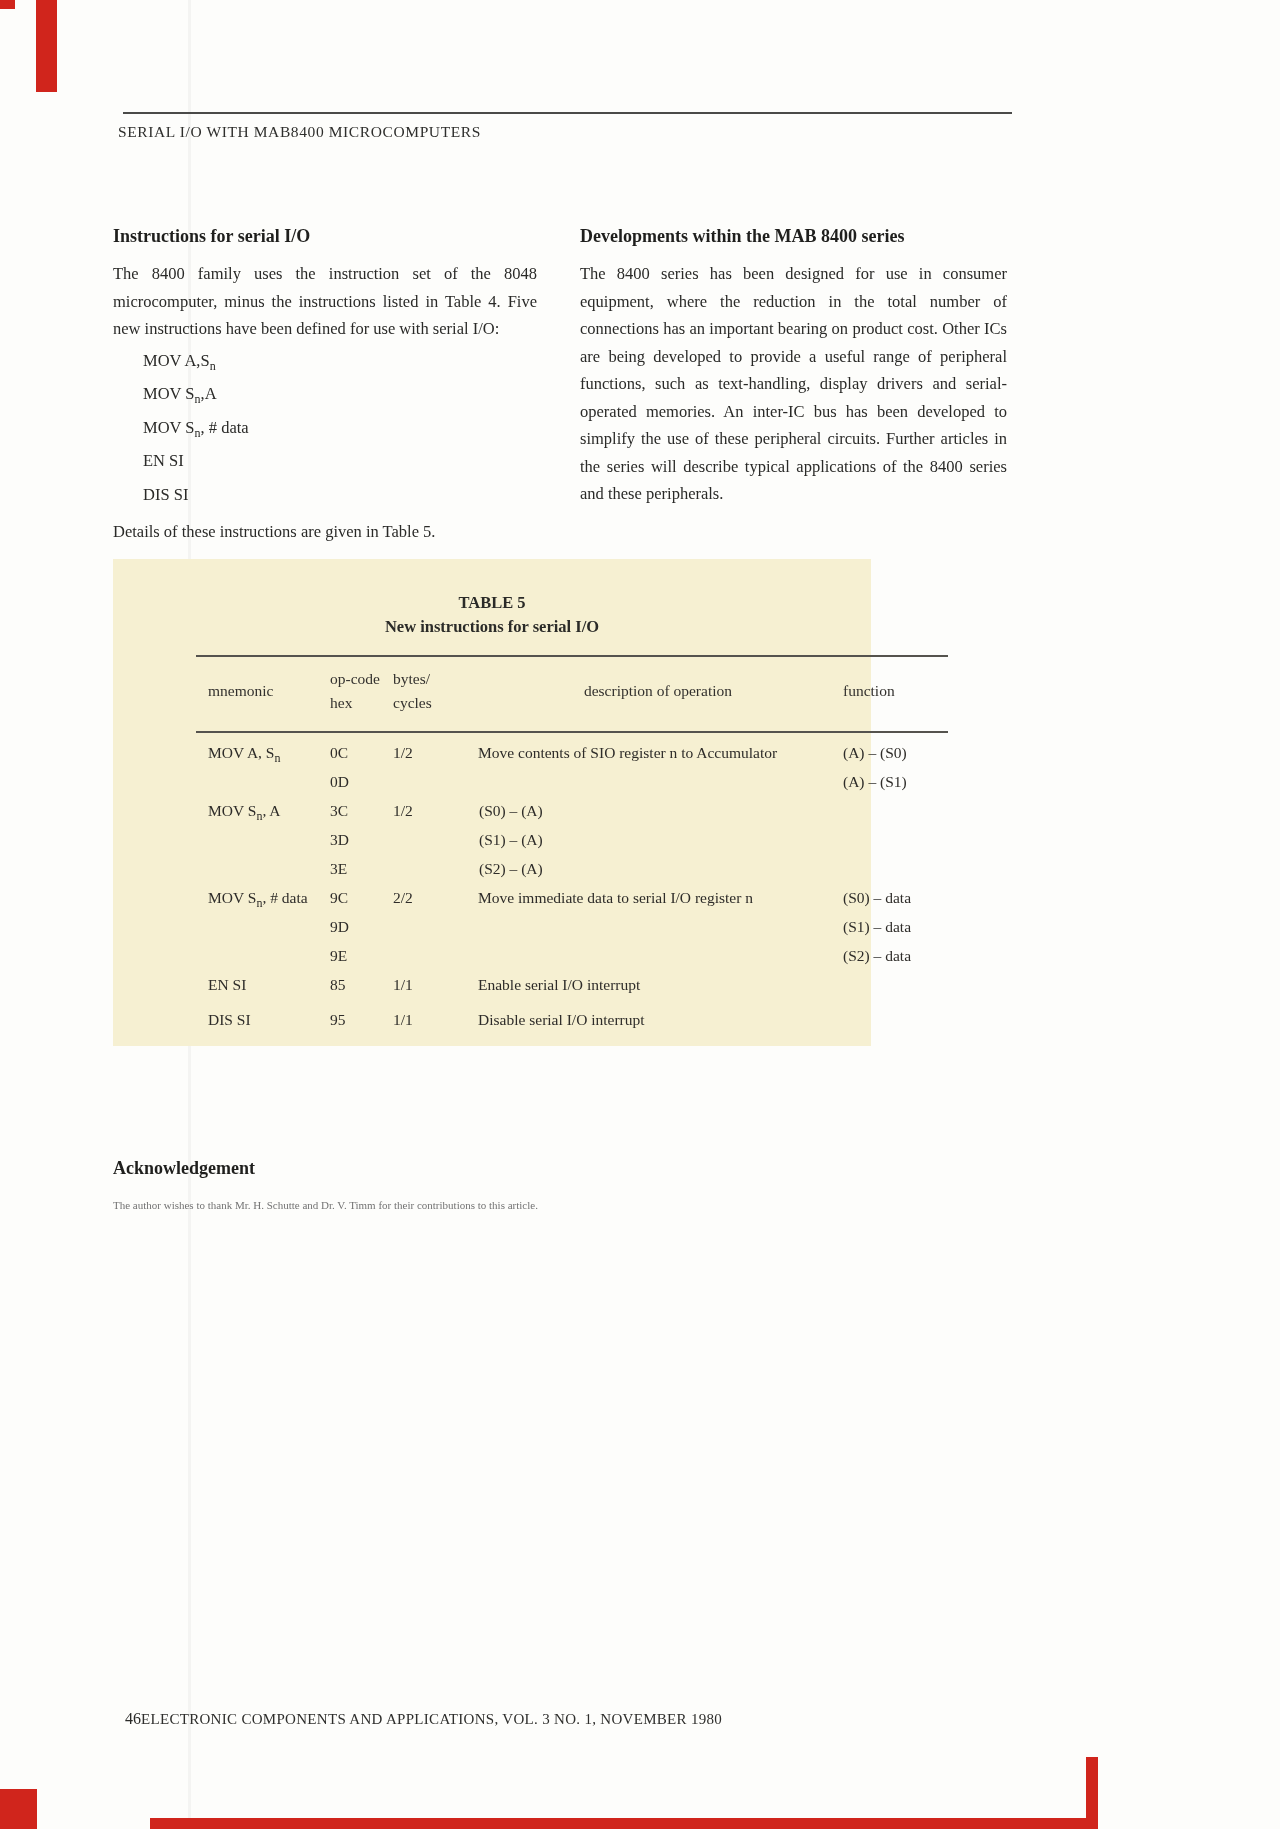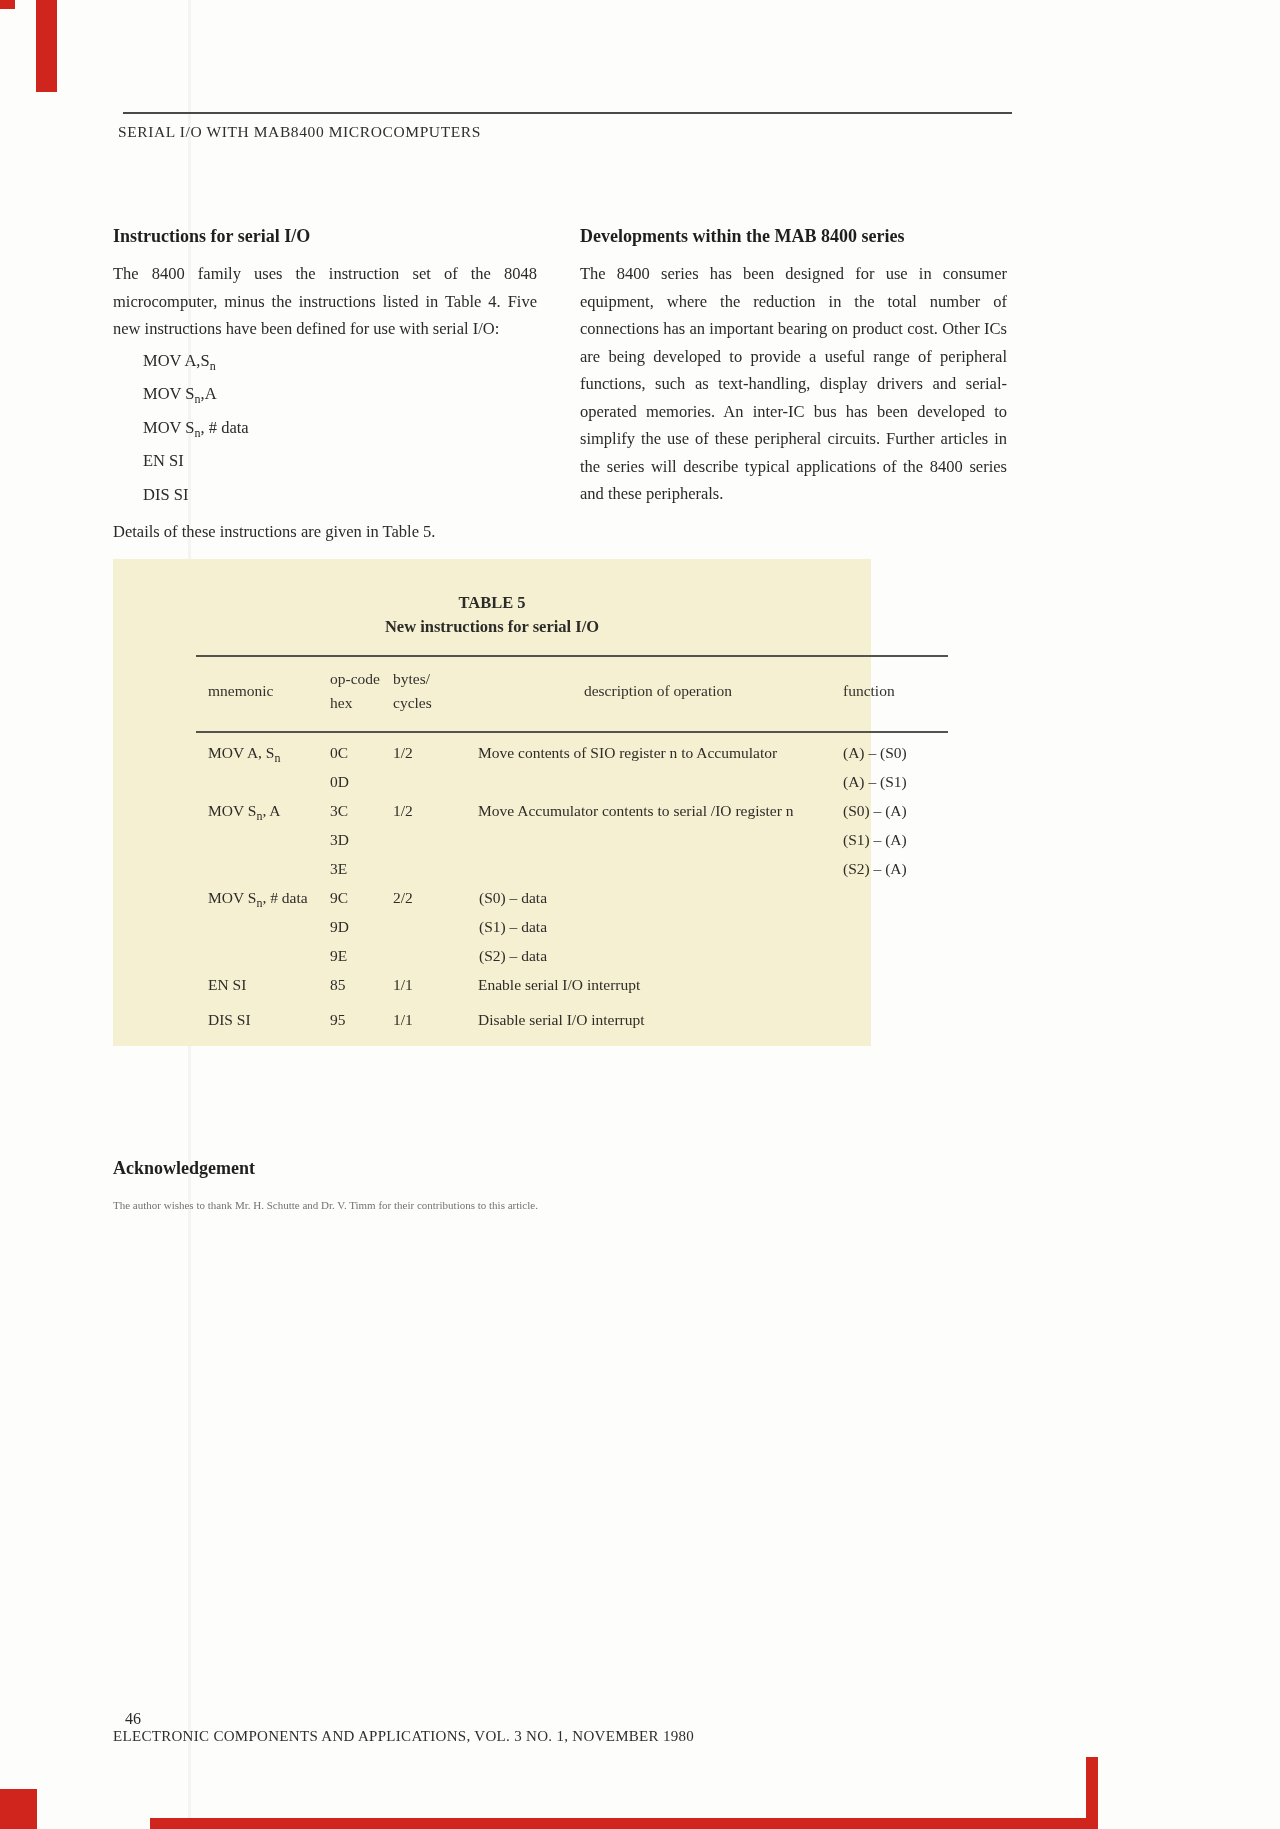--- a/index.html
+++ b/index.html
@@ -49,21 +49,21 @@
   .c-mnemonic{padding-left:12px;}
   .c-opcode{padding-left:4px;}
   .c-bytes{padding-left:5px;}
   .c-desc{padding-left:4px;}
   .c-func{padding-left:5px;}
 
   .ack{position:absolute; left:113px; top:1158px; width:894px;}
   .ack h2{margin:0 0 13px 0; font-size:18px; font-weight:bold; color:#1f1f1d;}
   .ack p{margin:0; font-size:11px; line-height:27px; color:#737373;}
 
-  .footer{position:absolute; left:113px; top:1710px; width:894px; display:flex; justify-content:flex-start; align-items:baseline;flex-direction:column;}
+  .footer{position:absolute; left:113px; top:1710px; width:894px; display:flex; justify-content:flex-start; align-items:baseline;}
   .footer .pageno{font-size:16px; color:#2a2a28; padding-left:12px;}
   .footer .journal{font-size:15px; letter-spacing:0.3px; color:#2e2e2c;}
 </style>
 </head>
 <body>
 
 <div class="page">
 
   <div class="fold"></div>
   <div class="art art-top-corner"></div>
@@ -144,42 +144,42 @@
               <div><span>MOV S</span><span class="sub">n</span><span>, A</span></div>
             </div>
           <div class="cell c-opcode">
             <div>3C</div>
             <div>3D</div>
             <div>3E</div>
           </div>
           <div class="cell c-bytes">
               <div>1/2</div>
             </div>
-          <div class="cell c-desc">
-              <div>Move Accumulator contents to serial /IO register n</div>
-            </div>
           <div class="cell c-func">
             <div>(S0) – (A)</div>
             <div>(S1) – (A)</div>
             <div>(S2) – (A)</div>
           </div>
         </div>
 
         <div class="t-grid t-row">
           <div class="cell c-mnemonic">
               <div><span>MOV S</span><span class="sub">n</span><span>, # data</span></div>
             </div>
           <div class="cell c-opcode">
             <div>9C</div>
             <div>9D</div>
             <div>9E</div>
           </div>
           <div class="cell c-bytes">
               <div>2/2</div>
             </div>
+          <div class="cell c-desc">
+              <div>Move immediate data to serial I/O register n</div>
+            </div>
           <div class="cell c-func">
             <div>(S0) – data</div>
             <div>(S1) – data</div>
             <div>(S2) – data</div>
           </div>
         </div>
 
         <div class="t-grid t-row">
           <div class="cell c-mnemonic">
               <div><span>EN SI</span><span class="sub"></span><span></span></div>

